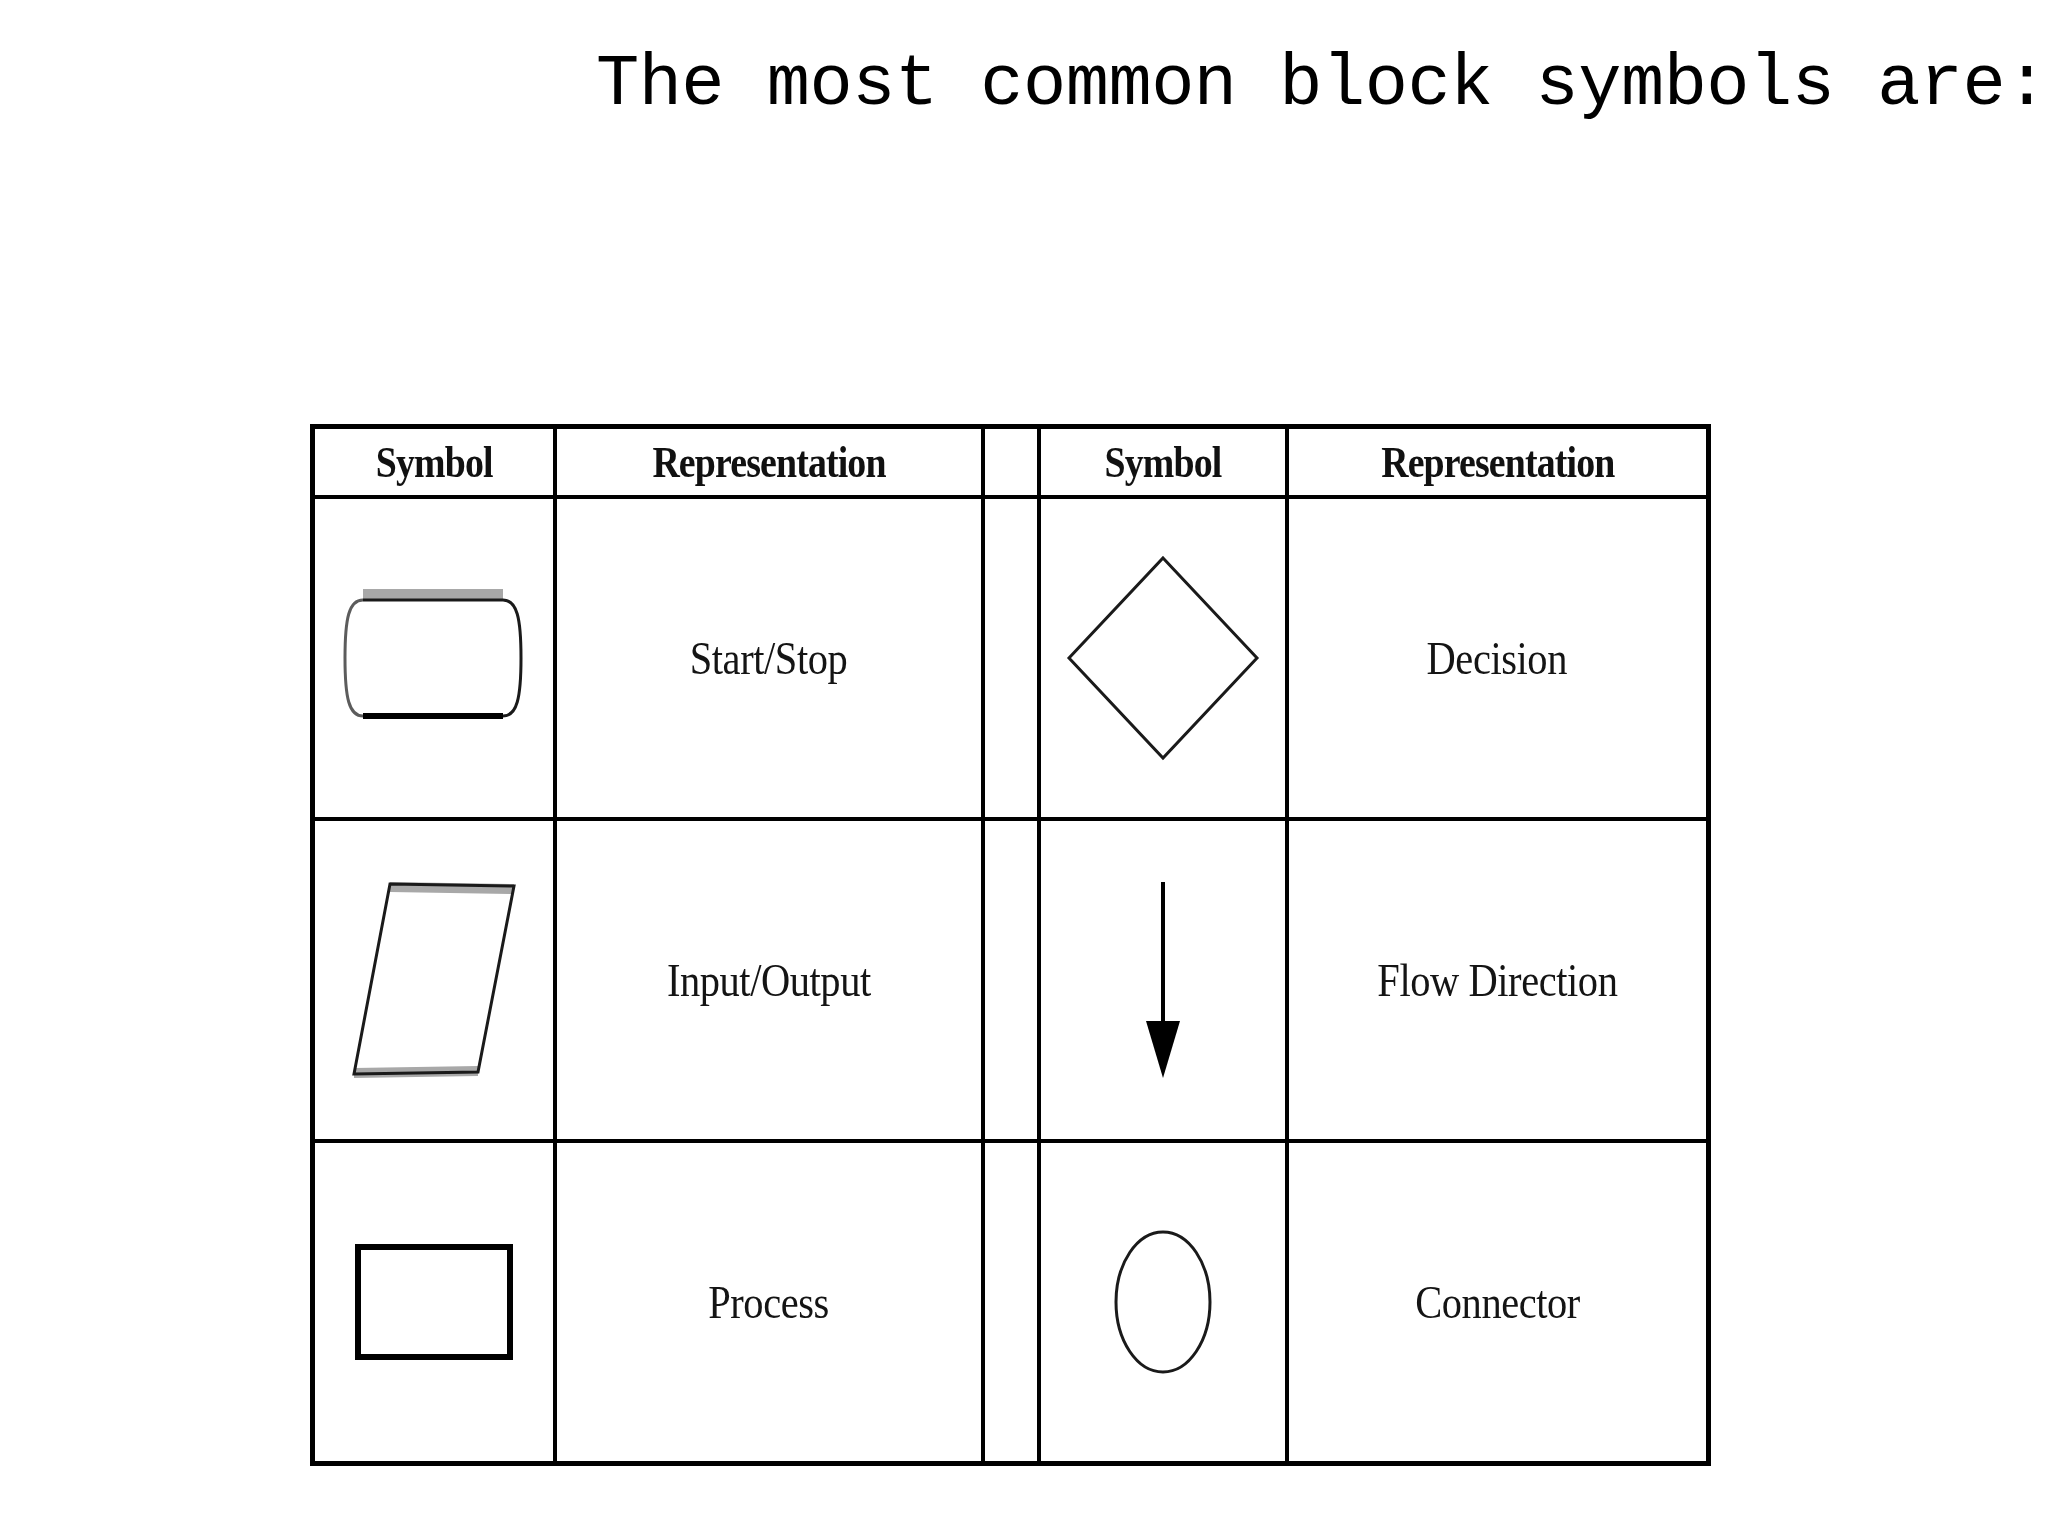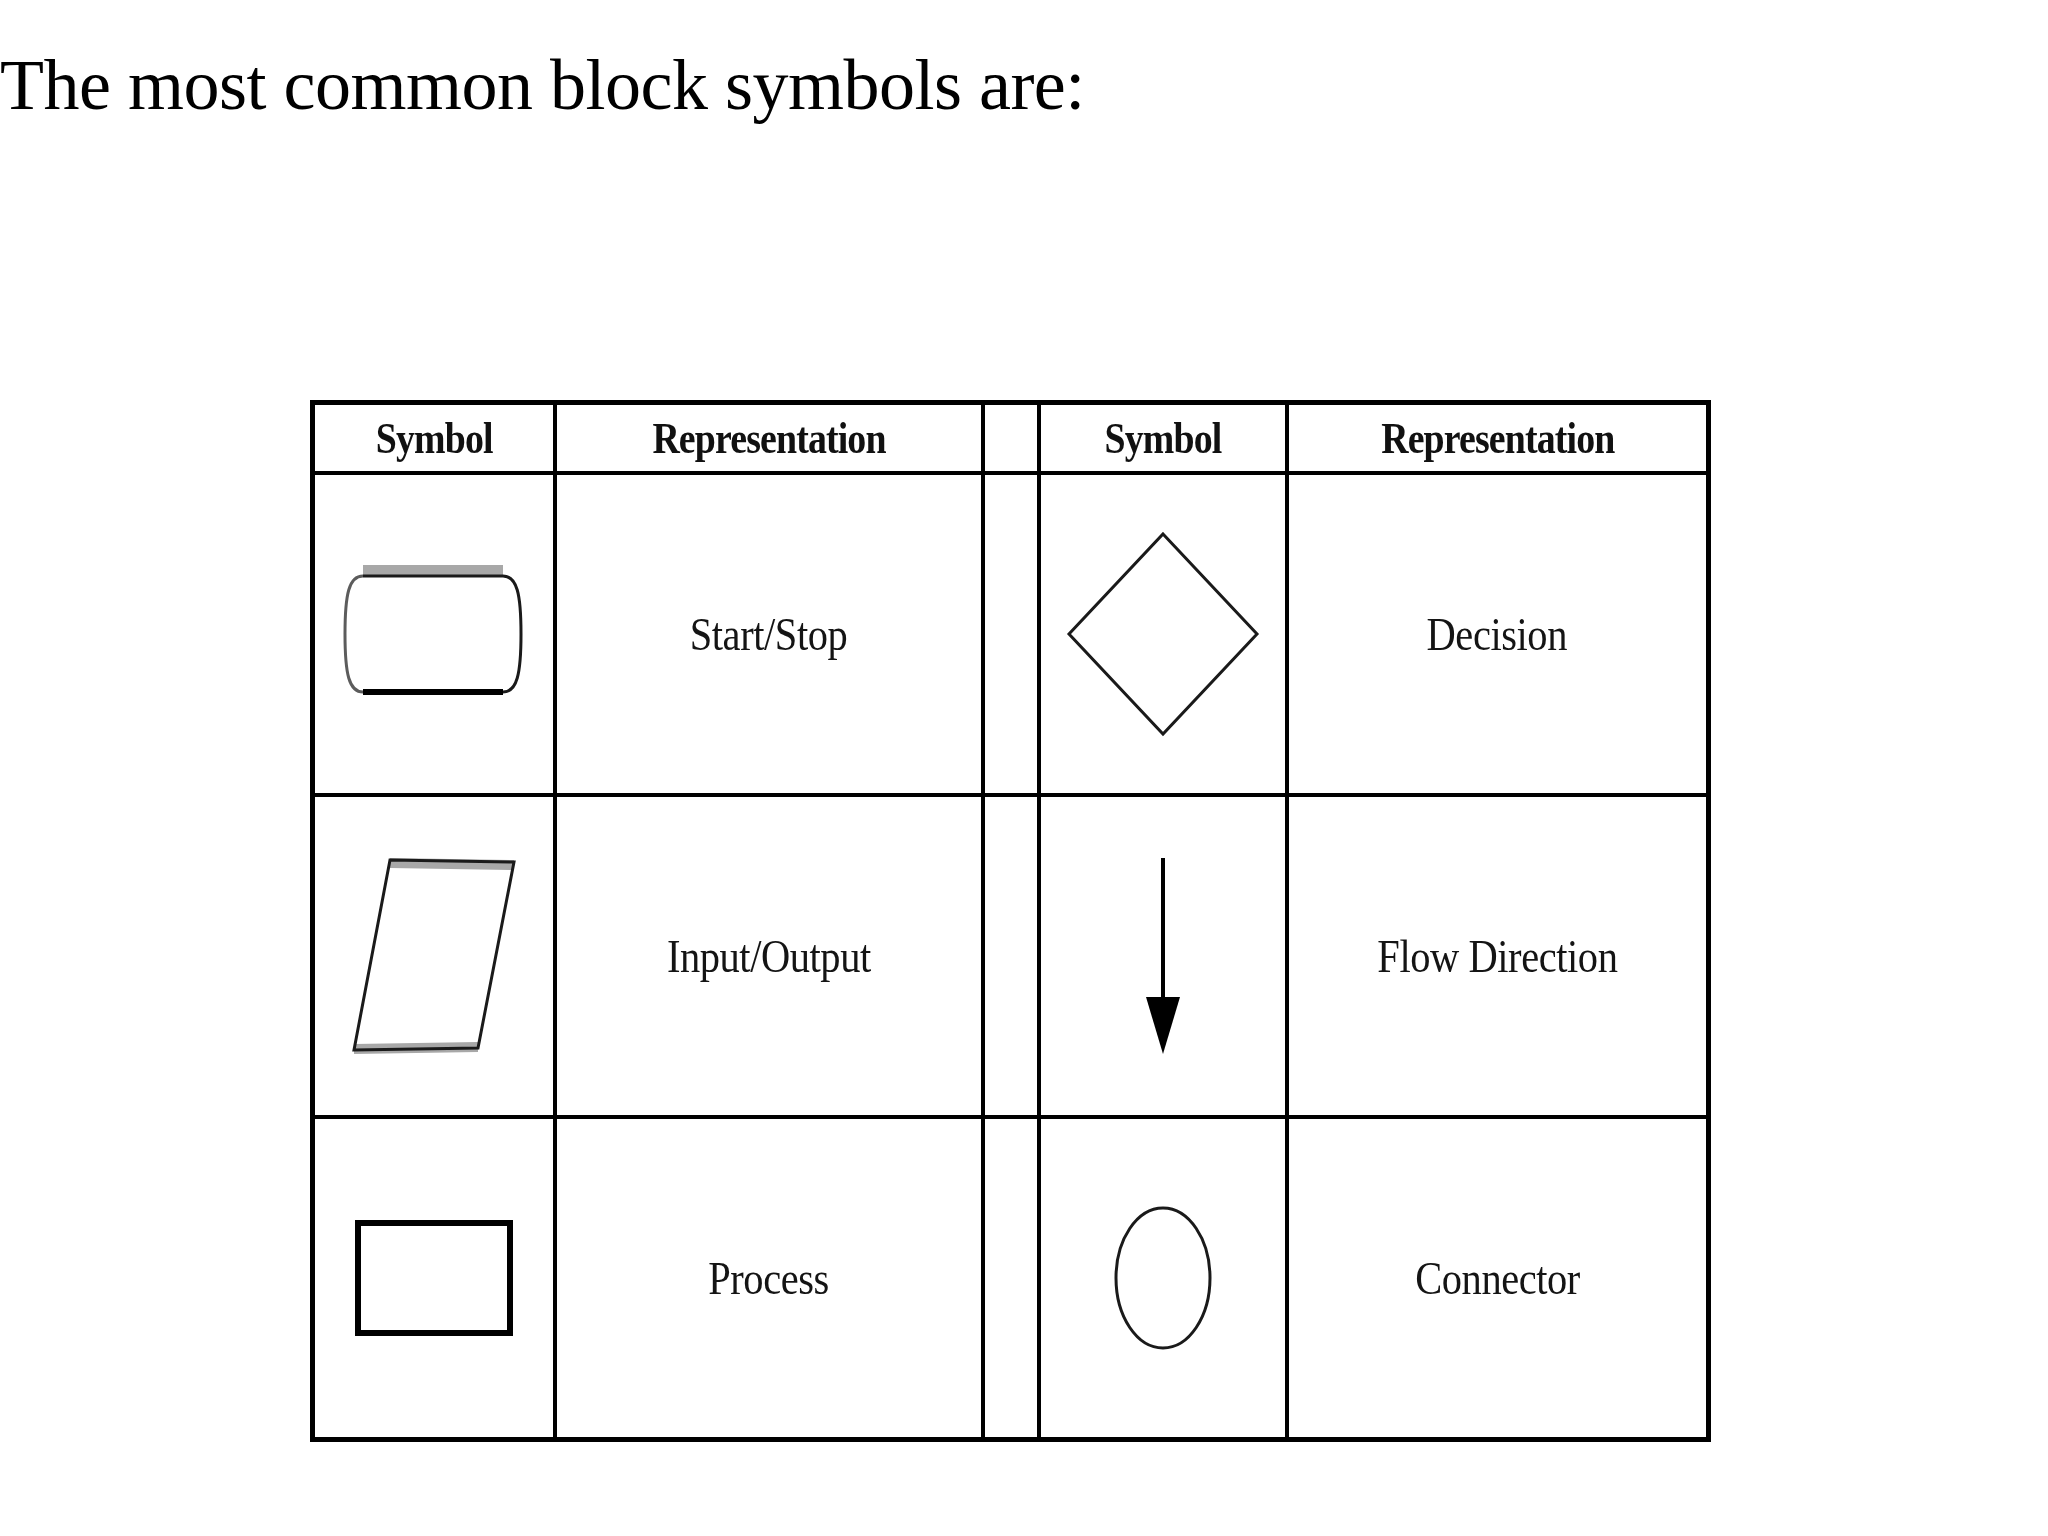--- a/index.html
+++ b/index.html
@@ -14,22 +14,22 @@
     overflow: hidden;
     font-family: "Liberation Sans", sans-serif;
   }
 
   
   .slide-title {
     position: absolute;
     left: 0;
     top: 46px;
     width: 2048px;
-    text-align: left;
-    font-family: Liberation Serif, serif;
+    text-align: right;
+    font-family: Liberation Mono, monospace;
     font-size: 72px;
     font-weight: 400;
     color: #000000;
     letter-spacing: -0.5px;
     line-height: 1.1;
     white-space: nowrap;
   }
 
   
   .symbol-table-wrap {
@@ -40,20 +40,21 @@
     height: 1022px;
   }
 
   table.symbol-table {
     width: 1396px;
     height: 1022px;
     border-collapse: collapse;
     table-layout: fixed;
     background: #ffffff;
     border: 5px solid #000000;
+    margin-top: 24px;
   }
 
   table.symbol-table td,
   table.symbol-table th {
     border: 4px solid #000000;
     padding: 0;
     margin: 0;
     background: #ffffff;
     vertical-align: middle;
     text-align: center;

